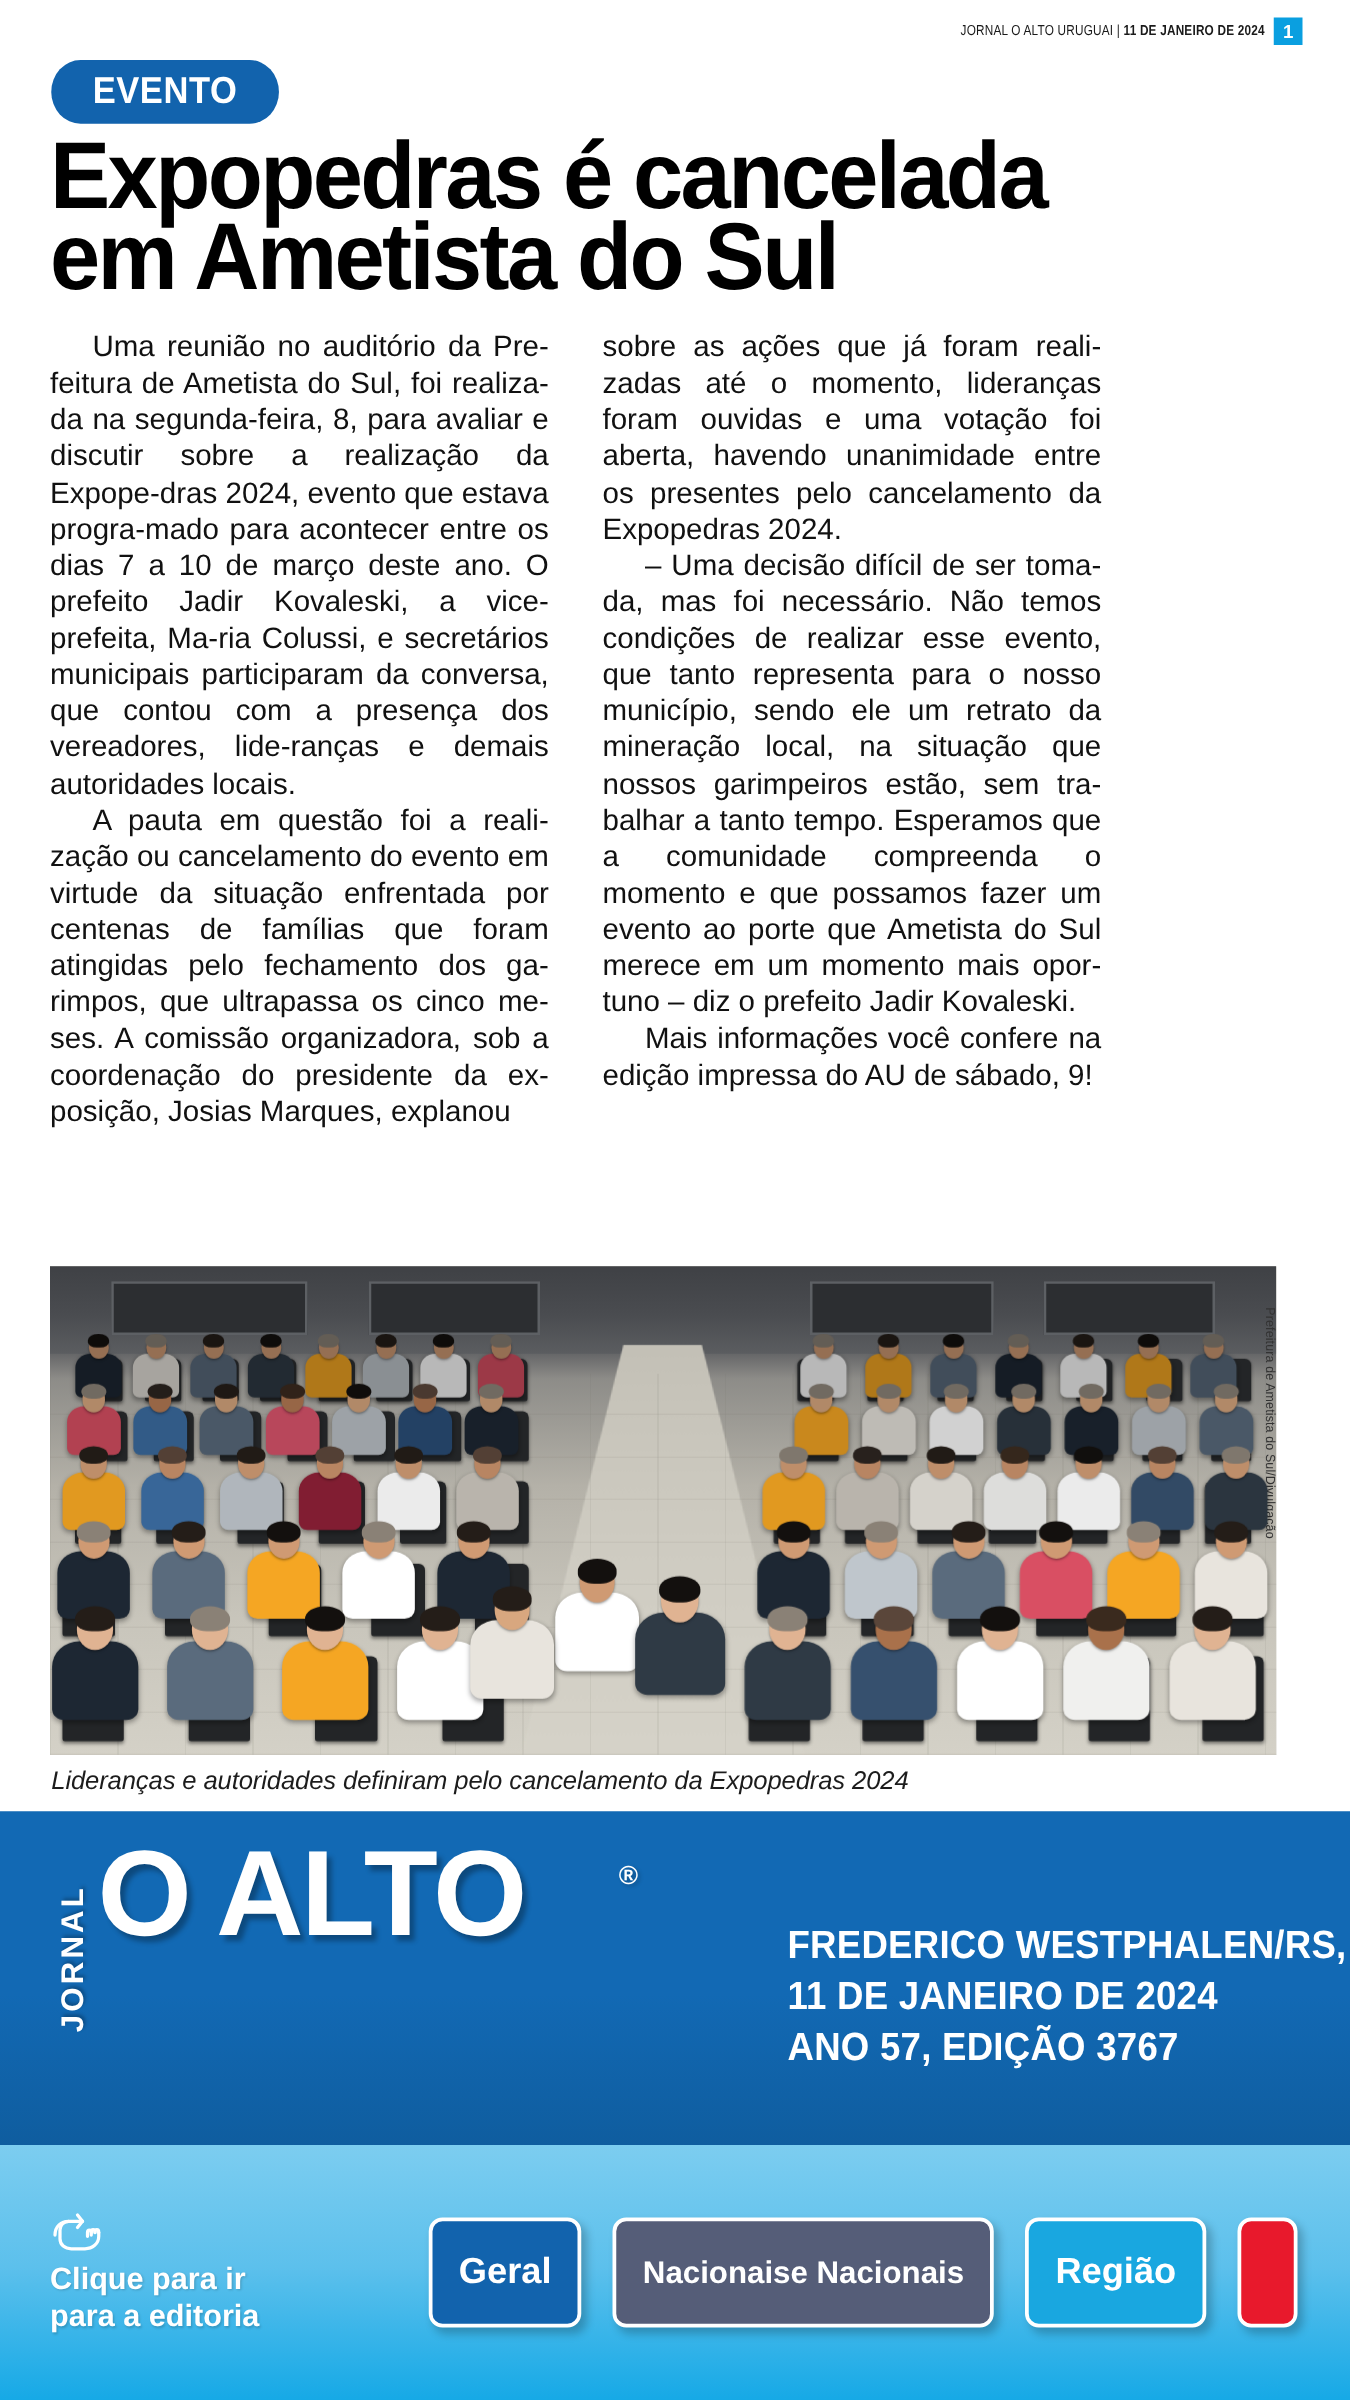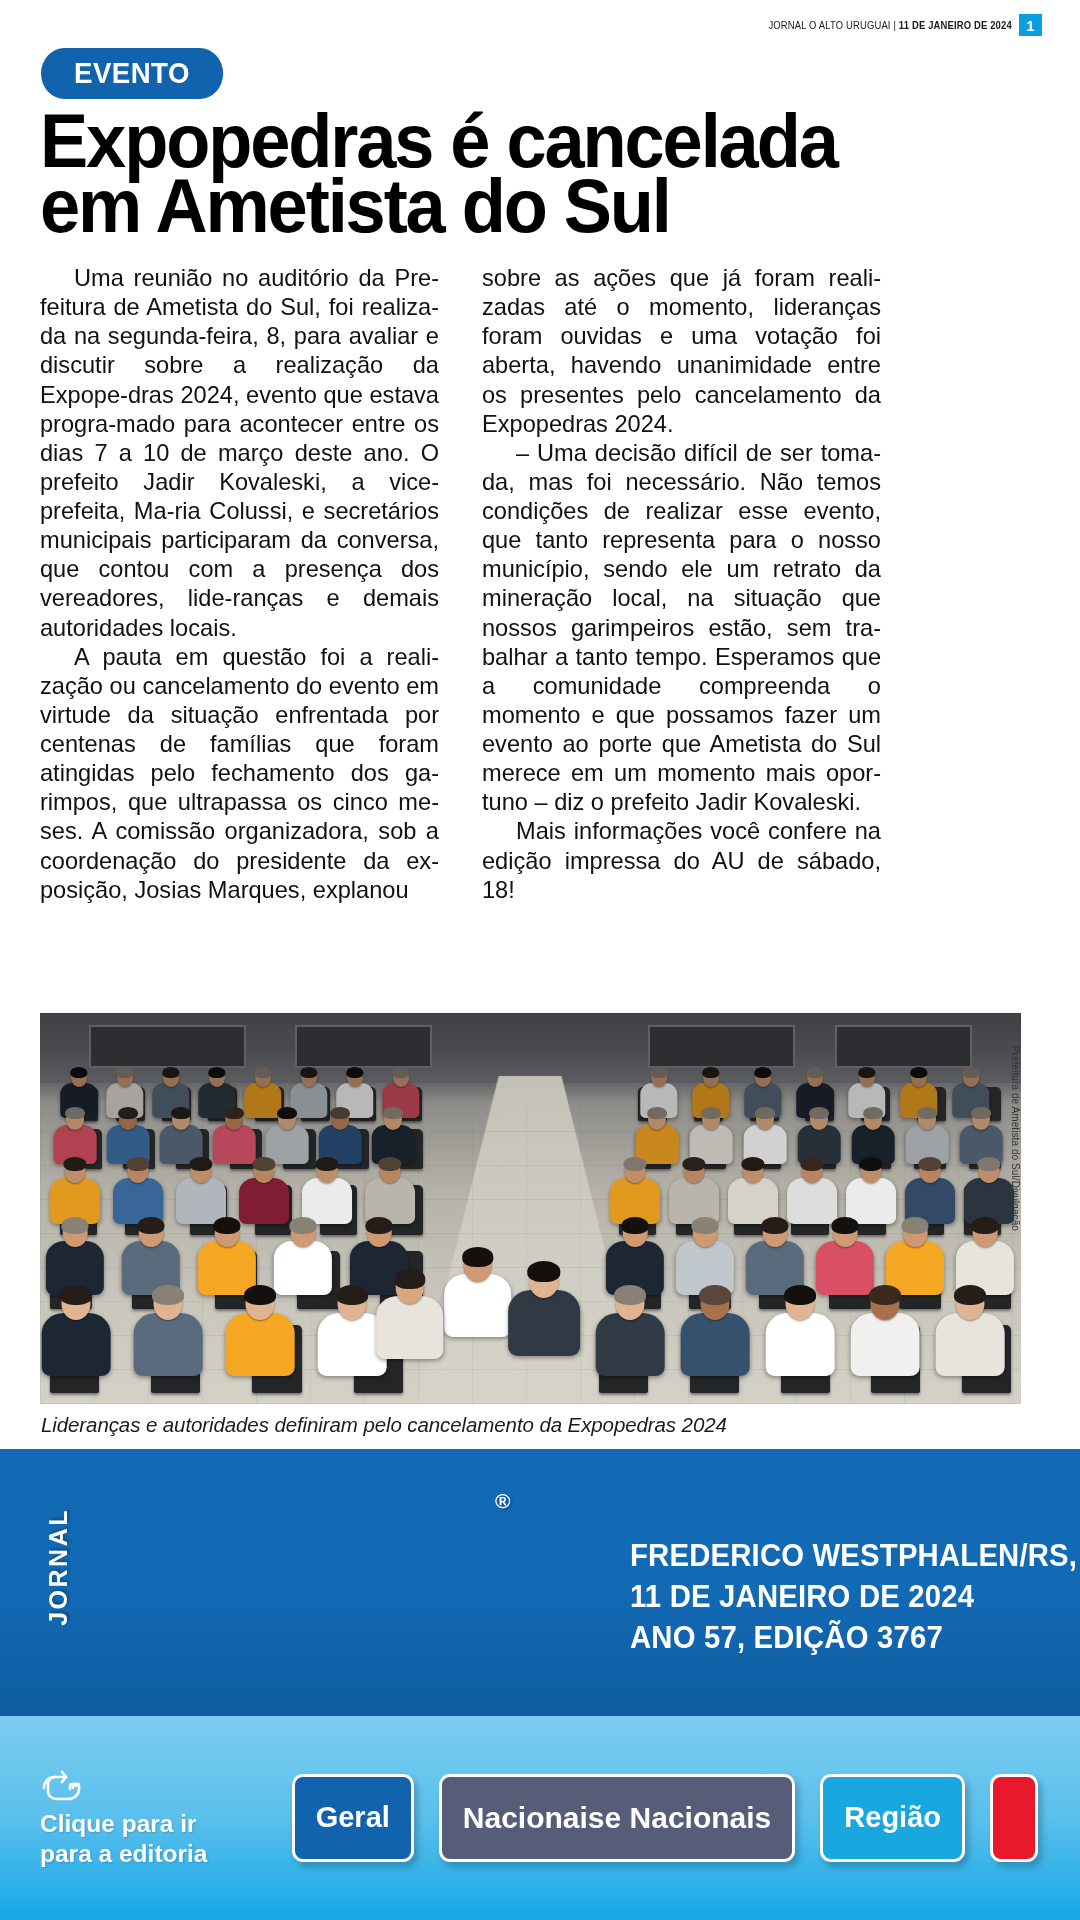--- a/index.html
+++ b/index.html
@@ -341,21 +341,21 @@
     line-height: 1.08;
     display: flex;
     align-items: center;
     justify-content: center;
     text-align: center;
     box-shadow: 4px 5px 7px rgba(0,0,0,.22);
     height: 88px;
     padding: 0 21px;
     white-space: nowrap;
   }
-  .cat-btn.small-text { font-size: 30px; text-align: center; }
+  .cat-btn.small-text { font-size: 25px; text-align: center; }
 </style>
 </head>
 <body>
 
 <div class="page">
 
   <div class="topbar">
     <div class="topbar-text">
       <span class="masthead-name">JORNAL O ALTO URUGUAI</span><span> | </span><span class="topbar-date">11 DE JANEIRO DE 2024</span>
     </div>
@@ -370,21 +370,21 @@
   </h1>
 
   <div class="columns">
     <div class="col">
       <p class="indent">Uma reunião no auditório da Pre-feitura de Ametista do Sul, foi realiza-da na segunda-feira, 8, para avaliar e discutir sobre a realização da Expope-dras 2024, evento que estava progra-mado para acontecer entre os dias 7 a 10 de março deste ano. O prefeito Jadir Kovaleski, a vice-prefeita, Ma-ria Colussi, e secretários municipais participaram da conversa, que contou com a presença dos vereadores, lide-ranças e demais autoridades locais.</p>
       <p class="indent">A pauta em questão foi a reali-zação ou cancelamento do evento em virtude da situação enfrentada por centenas de famílias que foram atingidas pelo fechamento dos ga-rimpos, que ultrapassa os cinco me-ses. A comissão organizadora, sob a coordenação do presidente da ex-posição, Josias Marques, explanou</p>
     </div>
     <div class="col">
       <p>sobre as ações que já foram reali-zadas até o momento, lideranças foram ouvidas e uma votação foi aberta, havendo unanimidade entre os presentes pelo cancelamento da Expopedras 2024.</p>
       <p class="indent">– Uma decisão difícil de ser toma-da, mas foi necessário. Não temos condições de realizar esse evento, que tanto representa para o nosso município, sendo ele um retrato da mineração local, na situação que nossos garimpeiros estão, sem tra-balhar a tanto tempo. Esperamos que a comunidade compreenda o momento e que possamos fazer um evento ao porte que Ametista do Sul merece em um momento mais opor-tuno – diz o prefeito Jadir Kovaleski.</p>
-      <p class="indent">Mais informações você confere na edição impressa do AU de sábado, 18!</p>
+      <p class="indent">Mais informações você confere na edição impressa do AU de sábado, 9!</p>
     </div>
   </div>
 
   <div class="photo-wrap">
     <div class="photo">
       <div class="ph-floor"></div>
       <div class="ph-backwall"></div>
       <div class="ph-win" style="left:5%;width:16%;"></div>
       <div class="ph-win" style="left:26%;width:14%;"></div>
       <div class="ph-win" style="left:62%;width:15%;"></div>
@@ -802,20 +802,21 @@
         </div>
       <div class="photo-credit">Prefeitura de Ametista do Sul/Divulgação</div>
     </div>
   </div>
 
   <div class="caption">Lideranças e autoridades definiram pelo cancelamento da Expopedras 2024</div>
 
   <div class="masthead"></div>
   <div class="mh-jornal">JORNAL</div>
   <div class="mh-logo">
+    <span class="mh-line1">O ALTO</span>
   </div>
   <div class="mh-reg">®</div>
   <div class="mh-info">
     <div>FREDERICO WESTPHALEN/RS,</div>
     <div>11 DE JANEIRO DE 2024</div>
     <div>ANO 57, EDIÇÃO 3767</div>
   </div>
 
   <div class="footer">
     <div class="cta">

